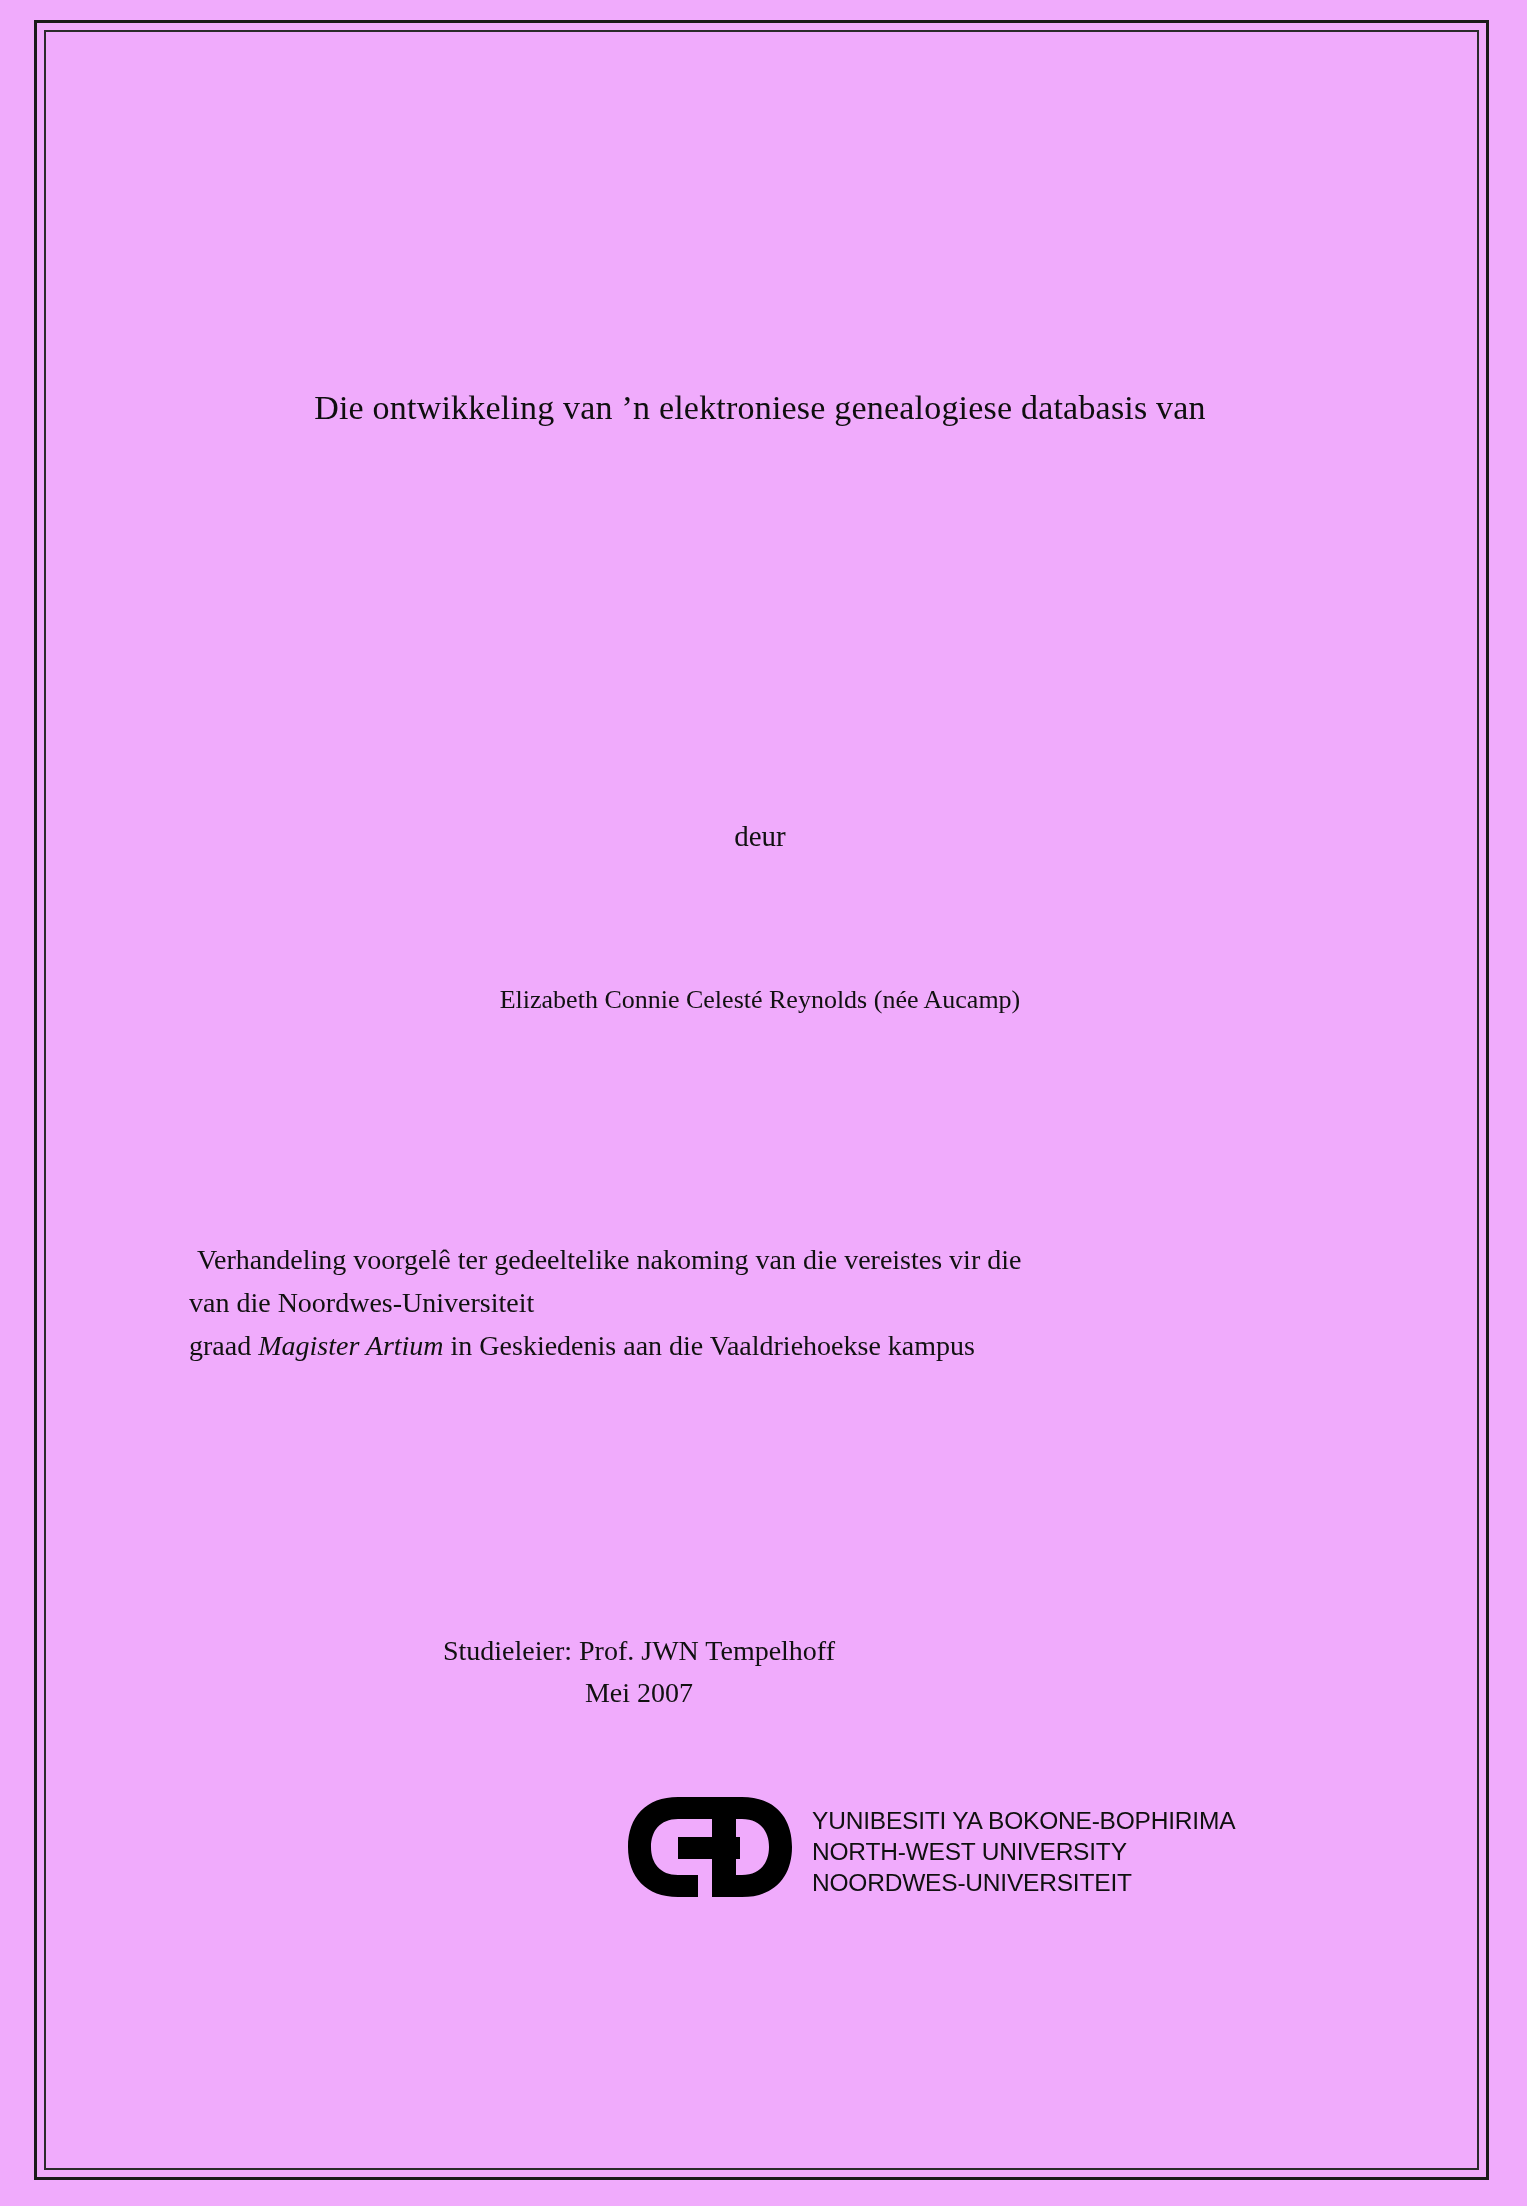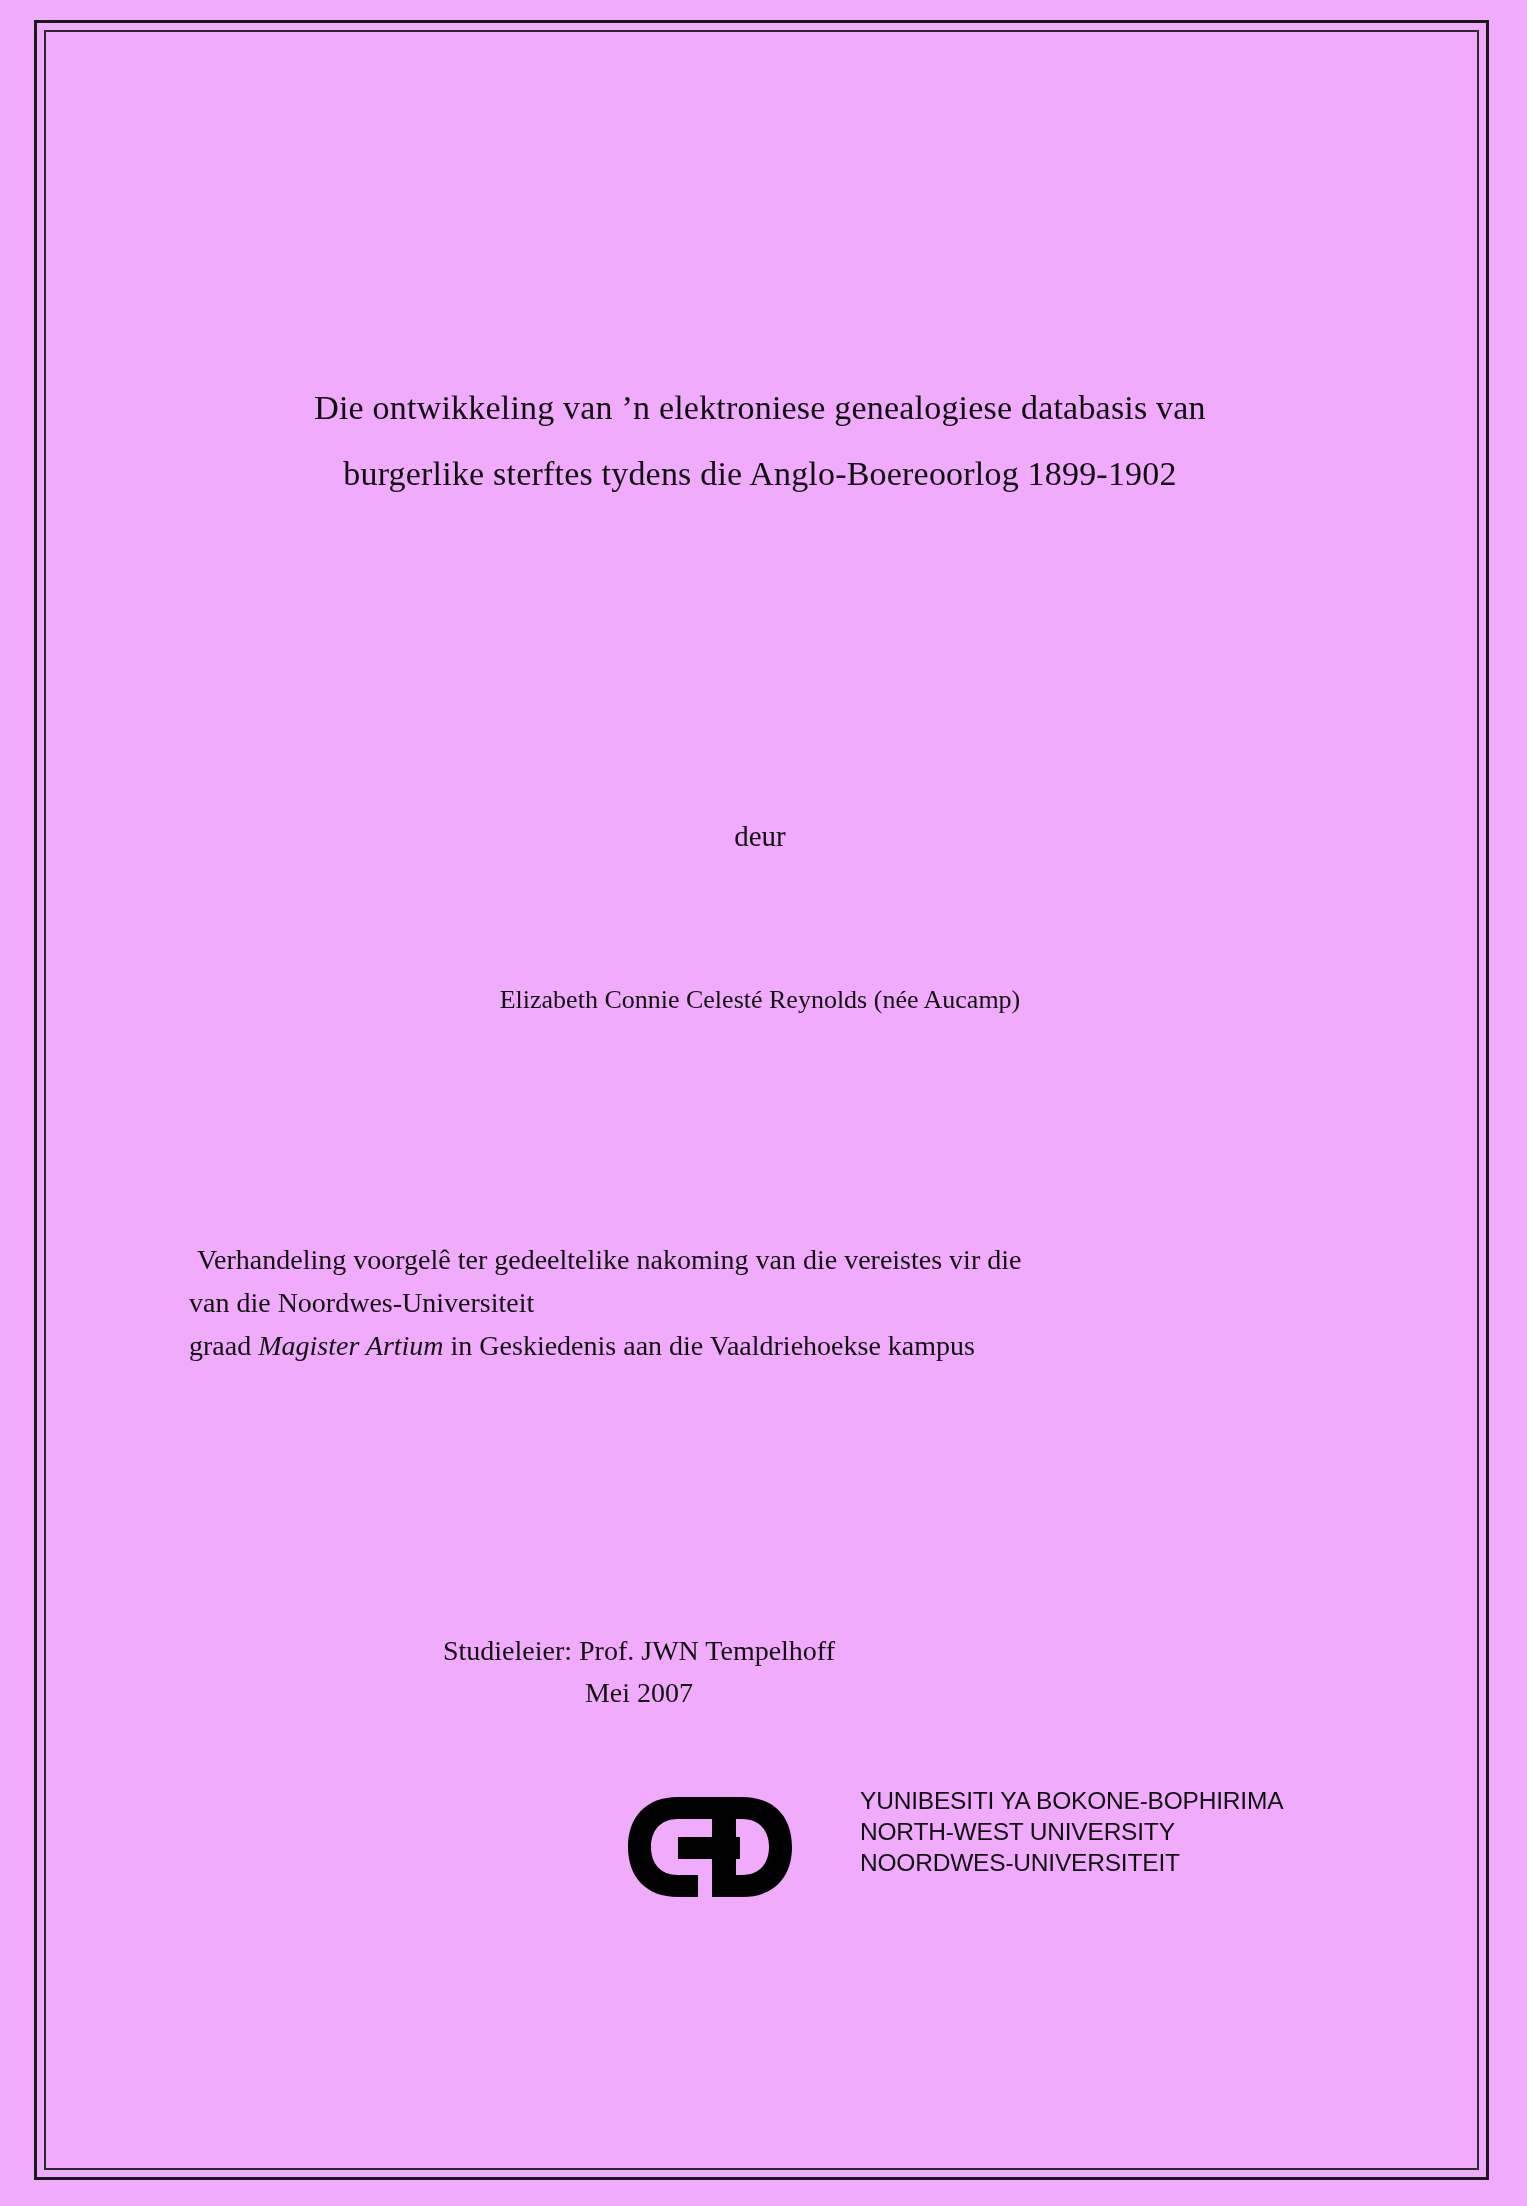--- a/index.html
+++ b/index.html
@@ -123,43 +123,41 @@
   .logo-mark {
     position: absolute;
     left: 0;
     top: 6px;
     width: 180px;
     height: 112px;
   }
   .logo-text {
     position: absolute;
     left: 192px;
-    top: 0;
+    top: 20px;
     font-family: "Liberation Sans", sans-serif;
     font-size: 24.5px;
     line-height: 31px;
     letter-spacing: -0.2px;
     color: #101010;
     white-space: nowrap;
-    margin-left: 48px;
   }
 </style>
 </head>
 <body>
 
 <div class="page">
 
   <div class="frame-outer"></div>
   <div class="frame-inner"></div>
 
   <div class="content">
 
     <div class="title-block">
       <div class="title-line">Die ontwikkeling van ’n elektroniese genealogiese databasis van</div>
-      <div class="title-line">burgerlike sterftes tydens die Anglo-Boereoorlog 1899-1902</div>
     </div>
 
     <div class="by-line">deur</div>
 
     <div class="author">Elizabeth Connie Celesté Reynolds (née Aucamp)</div>
 
     <div class="statement">
       <div class="just">Verhandeling voorgelê ter gedeeltelike nakoming van die vereistes vir die</div>
       <div class="plain">van die Noordwes-Universiteit</div>
       <div class="plain"><span>graad </span><span class="italic">Magister Artium</span><span> in Geskiedenis aan die Vaaldriehoekse kampus</span></div>

